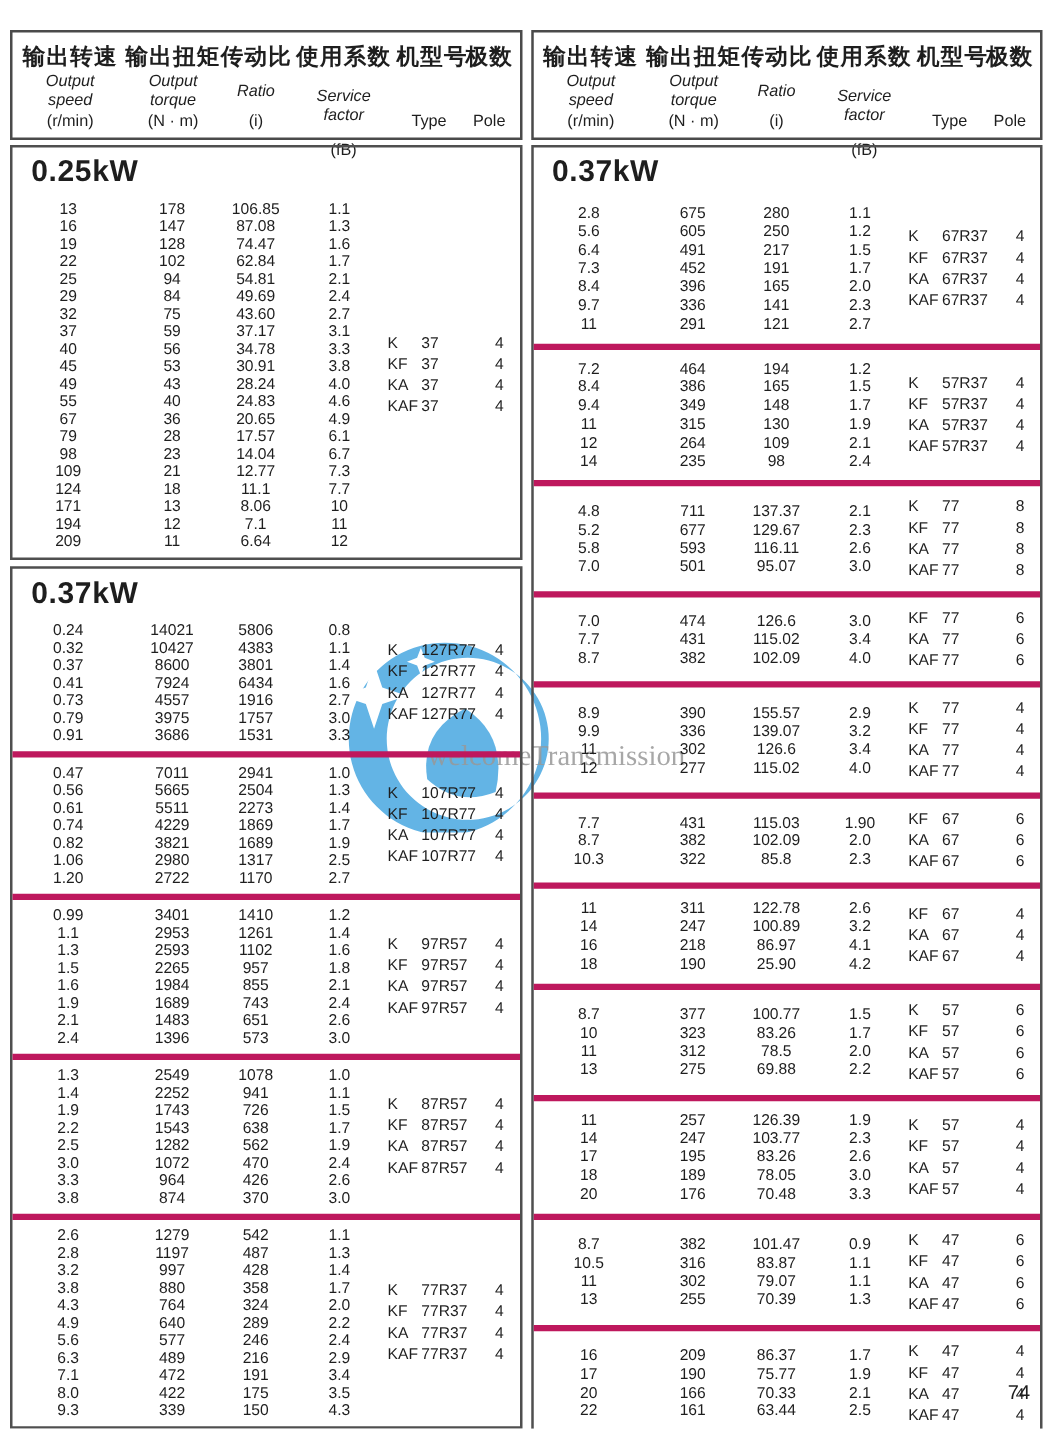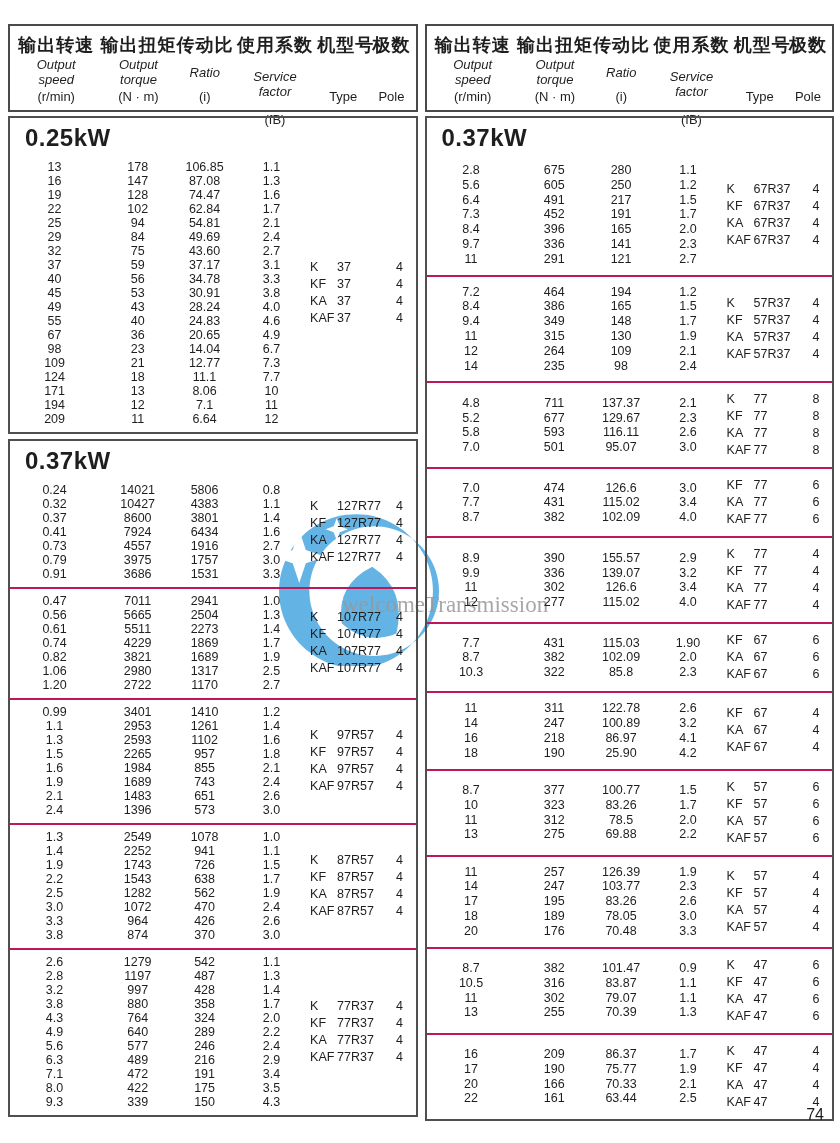--- a/index.html
+++ b/index.html
@@ -14,21 +14,21 @@
   .hc0{width:22%;} .hc1{width:19%;} .hc2{width:14%;} .hc3{width:21%;gap:13px;} .hc4{width:13%;} .hc5{width:11%;}
   .hcn{font-size:18px;font-weight:700;letter-spacing:1px;white-space:nowrap;}
   .hen{font-size:13px;line-height:1.12;white-space:pre-line;flex:1;display:flex;align-items:center;justify-content:center;font-style:italic;}
   .hunit{font-size:13px;white-space:nowrap;}
   
   .section-box{border:2px solid #4f4f4f;margin-bottom:5px;background:transparent;}
   .section-title{font-size:24px;font-weight:700;padding:6px 0 3px 15px;letter-spacing:.5px;}
   .block{display:flex;align-items:center;}
   .colL .block{padding:5px 0 6px 0;}
   .colR .block{padding:8px 0;}
-  .block + .block{border-top:2px solid #be185d;}
+  .block + .block{border-top:5px solid #be185d;}
   .rows{width:74%;}
   .drow{display:flex;font-size:12.5px;}
   .colL .drow{line-height:14px;}
   .colR .drow{line-height:14.8px;}
   .c0{width:29.7%;text-align:center;} .c1{width:25.7%;text-align:center;}
   .c2{width:18.9%;text-align:center;} .c3{width:25.7%;text-align:center;}
   .types{width:26%;display:flex;flex-direction:column;justify-content:center;font-size:12.5px;box-sizing:border-box;}
   .tline{display:flex;align-items:baseline;line-height:17px;}
   .tprefix{width:27px;white-space:nowrap;}
   .tmodel{flex:1;white-space:nowrap;}
@@ -171,20 +171,26 @@
                 <span class="c2">24.83</span>
                 <span class="c3">4.6</span>
               </div>
               <div class="drow">
                 <span class="c0">67</span>
                 <span class="c1">36</span>
                 <span class="c2">20.65</span>
                 <span class="c3">4.9</span>
               </div>
               <div class="drow">
+                <span class="c0">79</span>
+                <span class="c1">28</span>
+                <span class="c2">17.57</span>
+                <span class="c3">6.1</span>
+              </div>
+              <div class="drow">
                 <span class="c0">98</span>
                 <span class="c1">23</span>
                 <span class="c2">14.04</span>
                 <span class="c3">6.7</span>
               </div>
               <div class="drow">
                 <span class="c0">109</span>
                 <span class="c1">21</span>
                 <span class="c2">12.77</span>
                 <span class="c3">7.3</span>

